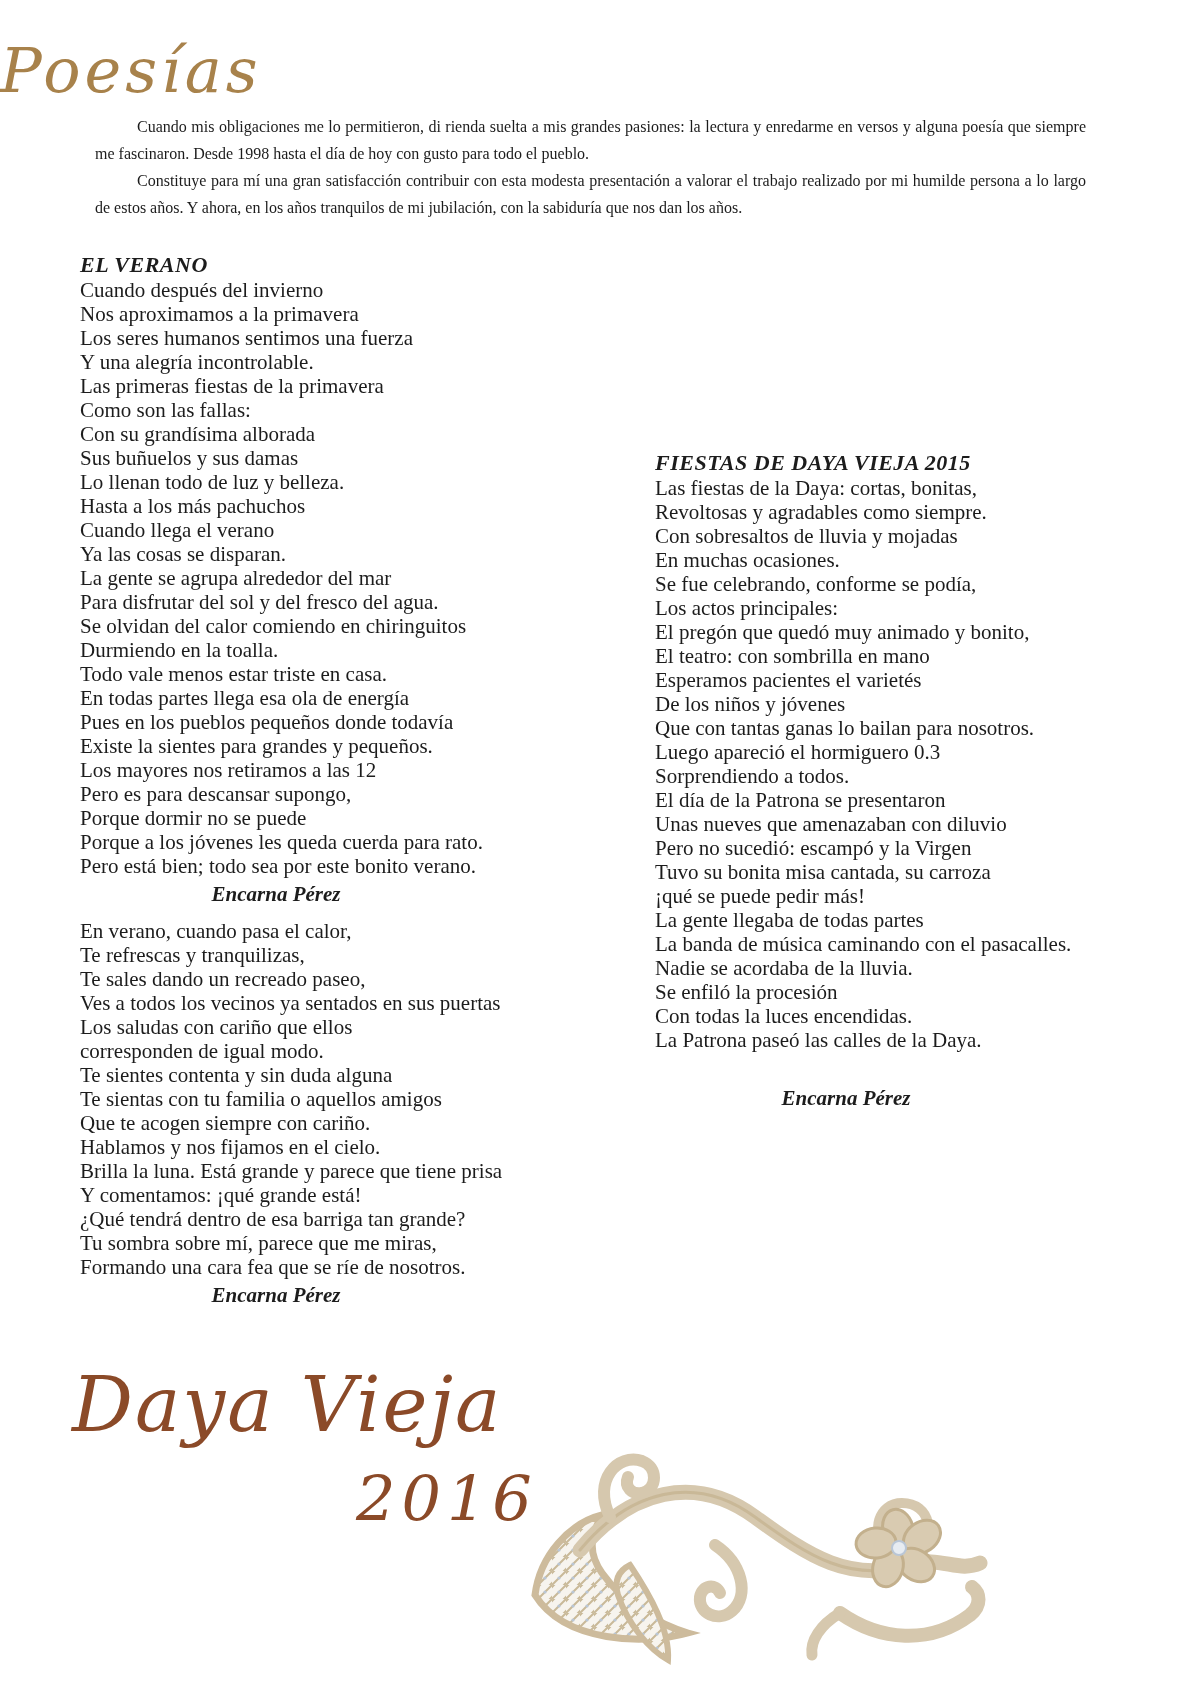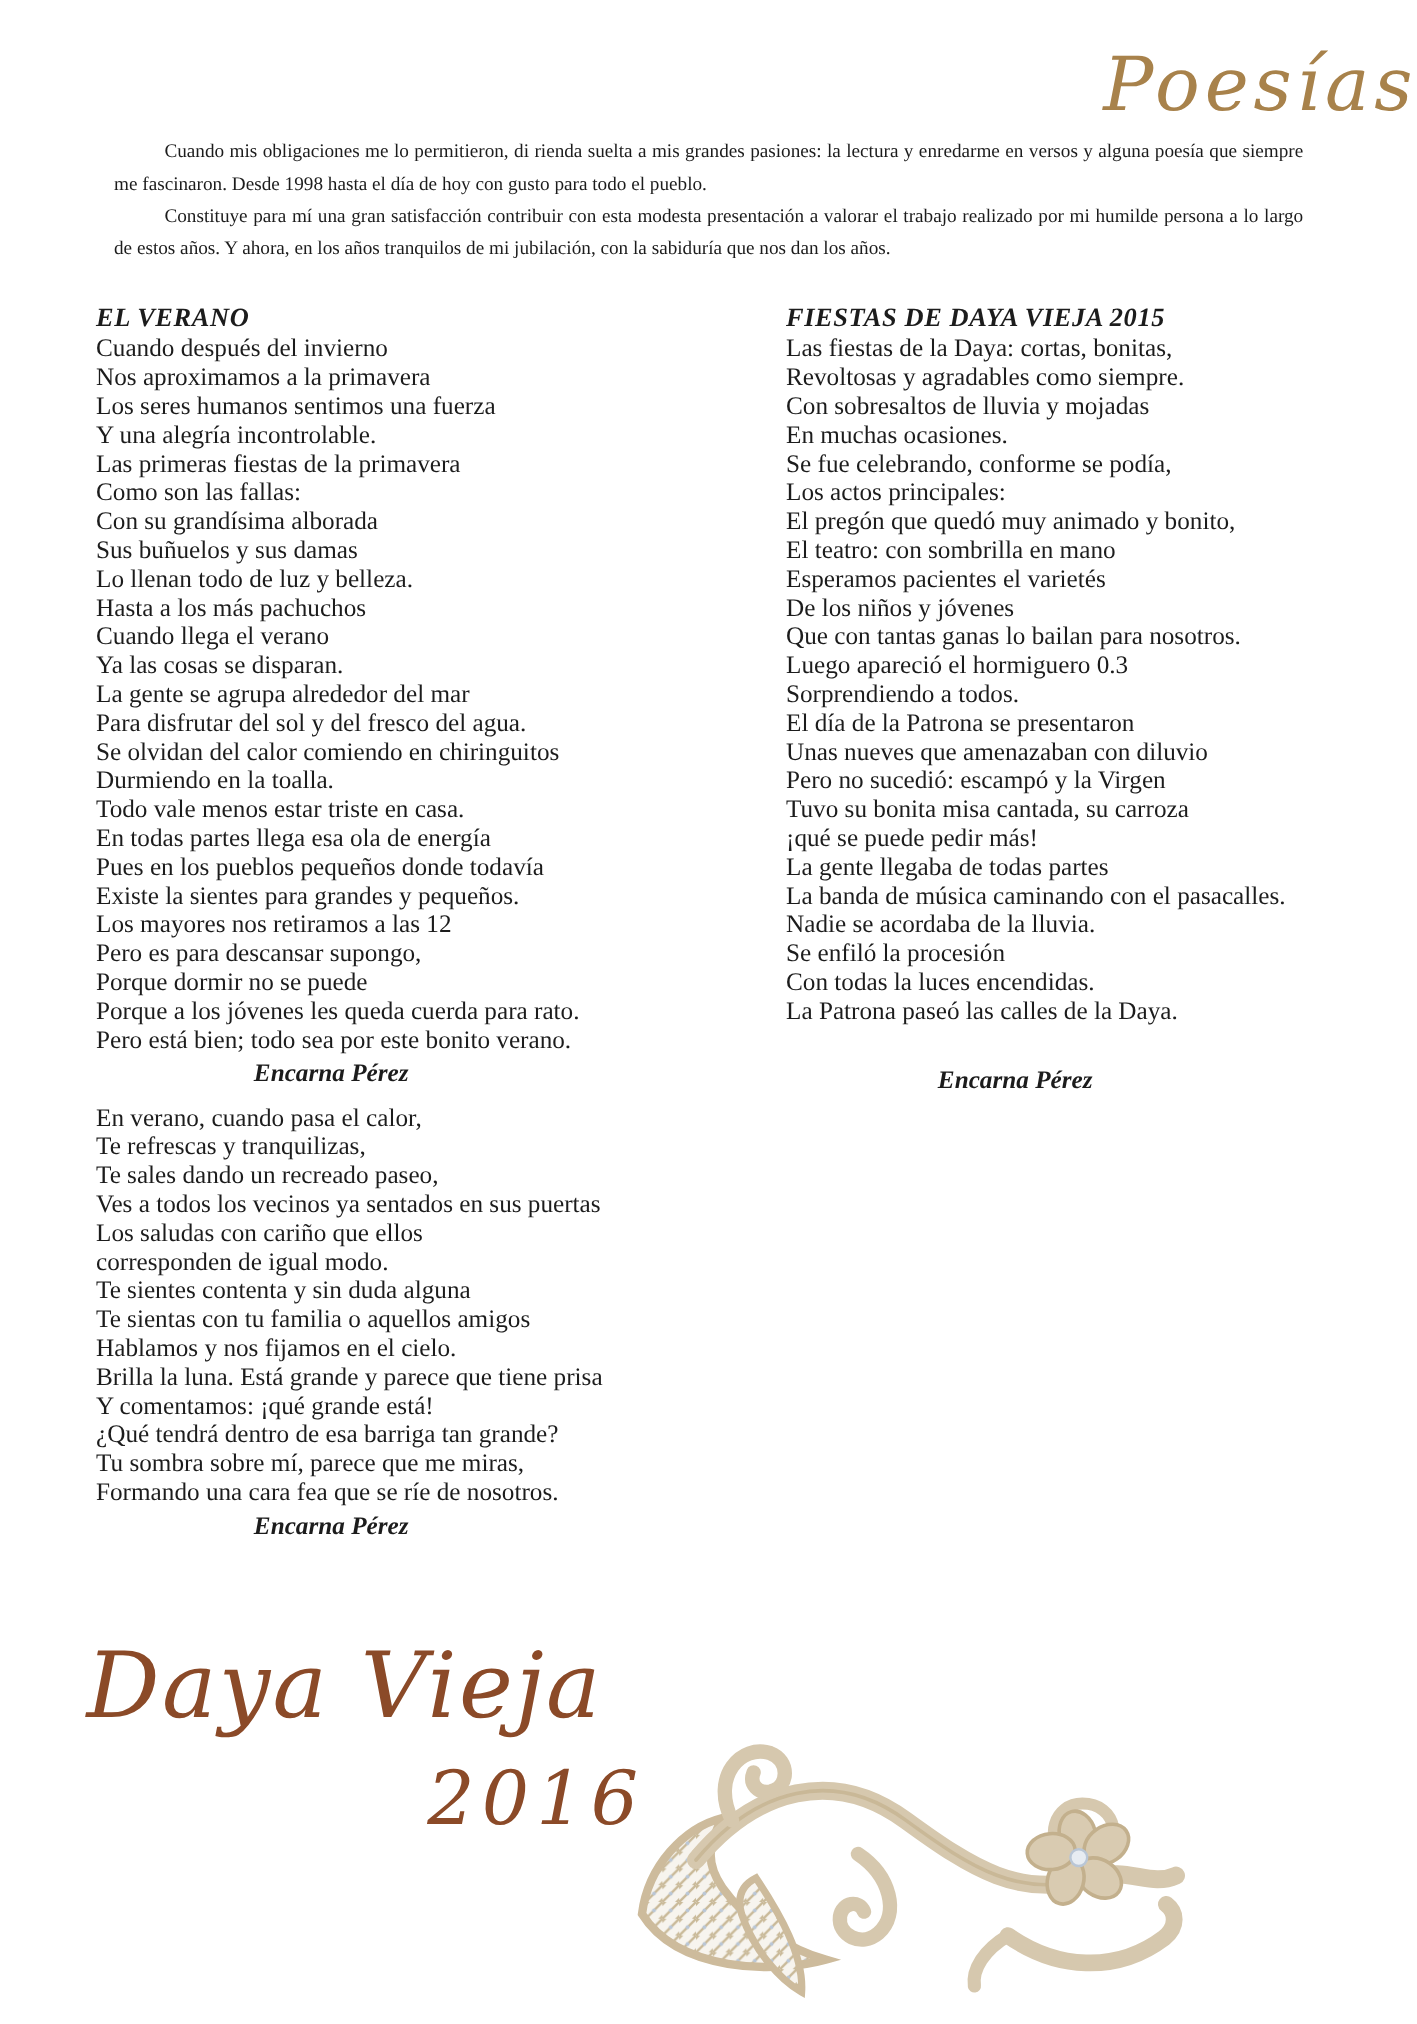--- a/index.html
+++ b/index.html
@@ -7,40 +7,41 @@
     position:relative;
     width:1181px;height:1687px;
     background:#ffffff;
     overflow:hidden;
     font-family:"Liberation Serif", serif;
     color:#1c1c1c;
   }
   
   .main-title{
     margin:34px 0 6px 0;
-    text-align:right;
+    text-align:left;
     font-family:"DejaVu Serif", serif;
     font-style:italic;
     font-weight:400;
     font-size:62px;
     letter-spacing:4px;
     color:var(--title-gold,#a8824b);
   }
   
   .intro{
     margin:6px 95px 0 95px;
     text-align:justify;
     font-size:16px;
     line-height:27px;
   }
   .intro .intro-para{ text-indent:42px; }
   
   .columns{
     display:flex;
     margin:30px 0 0 80px;
+    align-items:center;
   }
   .col{ display:flex; flex-direction:column; }
   .col-left{ width:540px; }
   .col-right{ width:470px; margin-left:35px; }
   .poem-title{
     margin:0;
     font-size:22px;
     font-weight:700;
     font-style:italic;
     letter-spacing:.5px;
@@ -132,20 +133,21 @@
       <div class="poem">
         <div class="poem-lines">
             <div class="poem-line">En verano, cuando pasa el calor,</div>
             <div class="poem-line">Te refrescas y tranquilizas,</div>
             <div class="poem-line">Te sales dando un recreado paseo,</div>
             <div class="poem-line">Ves a todos los vecinos ya sentados en sus puertas</div>
             <div class="poem-line">Los saludas con cariño que ellos</div>
             <div class="poem-line">corresponden de igual modo.</div>
             <div class="poem-line">Te sientes contenta y sin duda alguna</div>
             <div class="poem-line">Te sientas con tu familia o aquellos amigos</div>
+            <div class="poem-line">Que te acogen siempre con cariño.</div>
             <div class="poem-line">Hablamos y nos fijamos en el cielo.</div>
             <div class="poem-line">Brilla la luna. Está grande y parece que tiene prisa</div>
             <div class="poem-line">Y comentamos: ¡qué grande está!</div>
             <div class="poem-line">¿Qué tendrá dentro de esa barriga tan grande?</div>
             <div class="poem-line">Tu sombra sobre mí, parece que me miras,</div>
             <div class="poem-line">Formando una cara fea que se ríe de nosotros.</div>
           </div>
         <div class="signature">Encarna Pérez</div>
       </div>
     </div>

